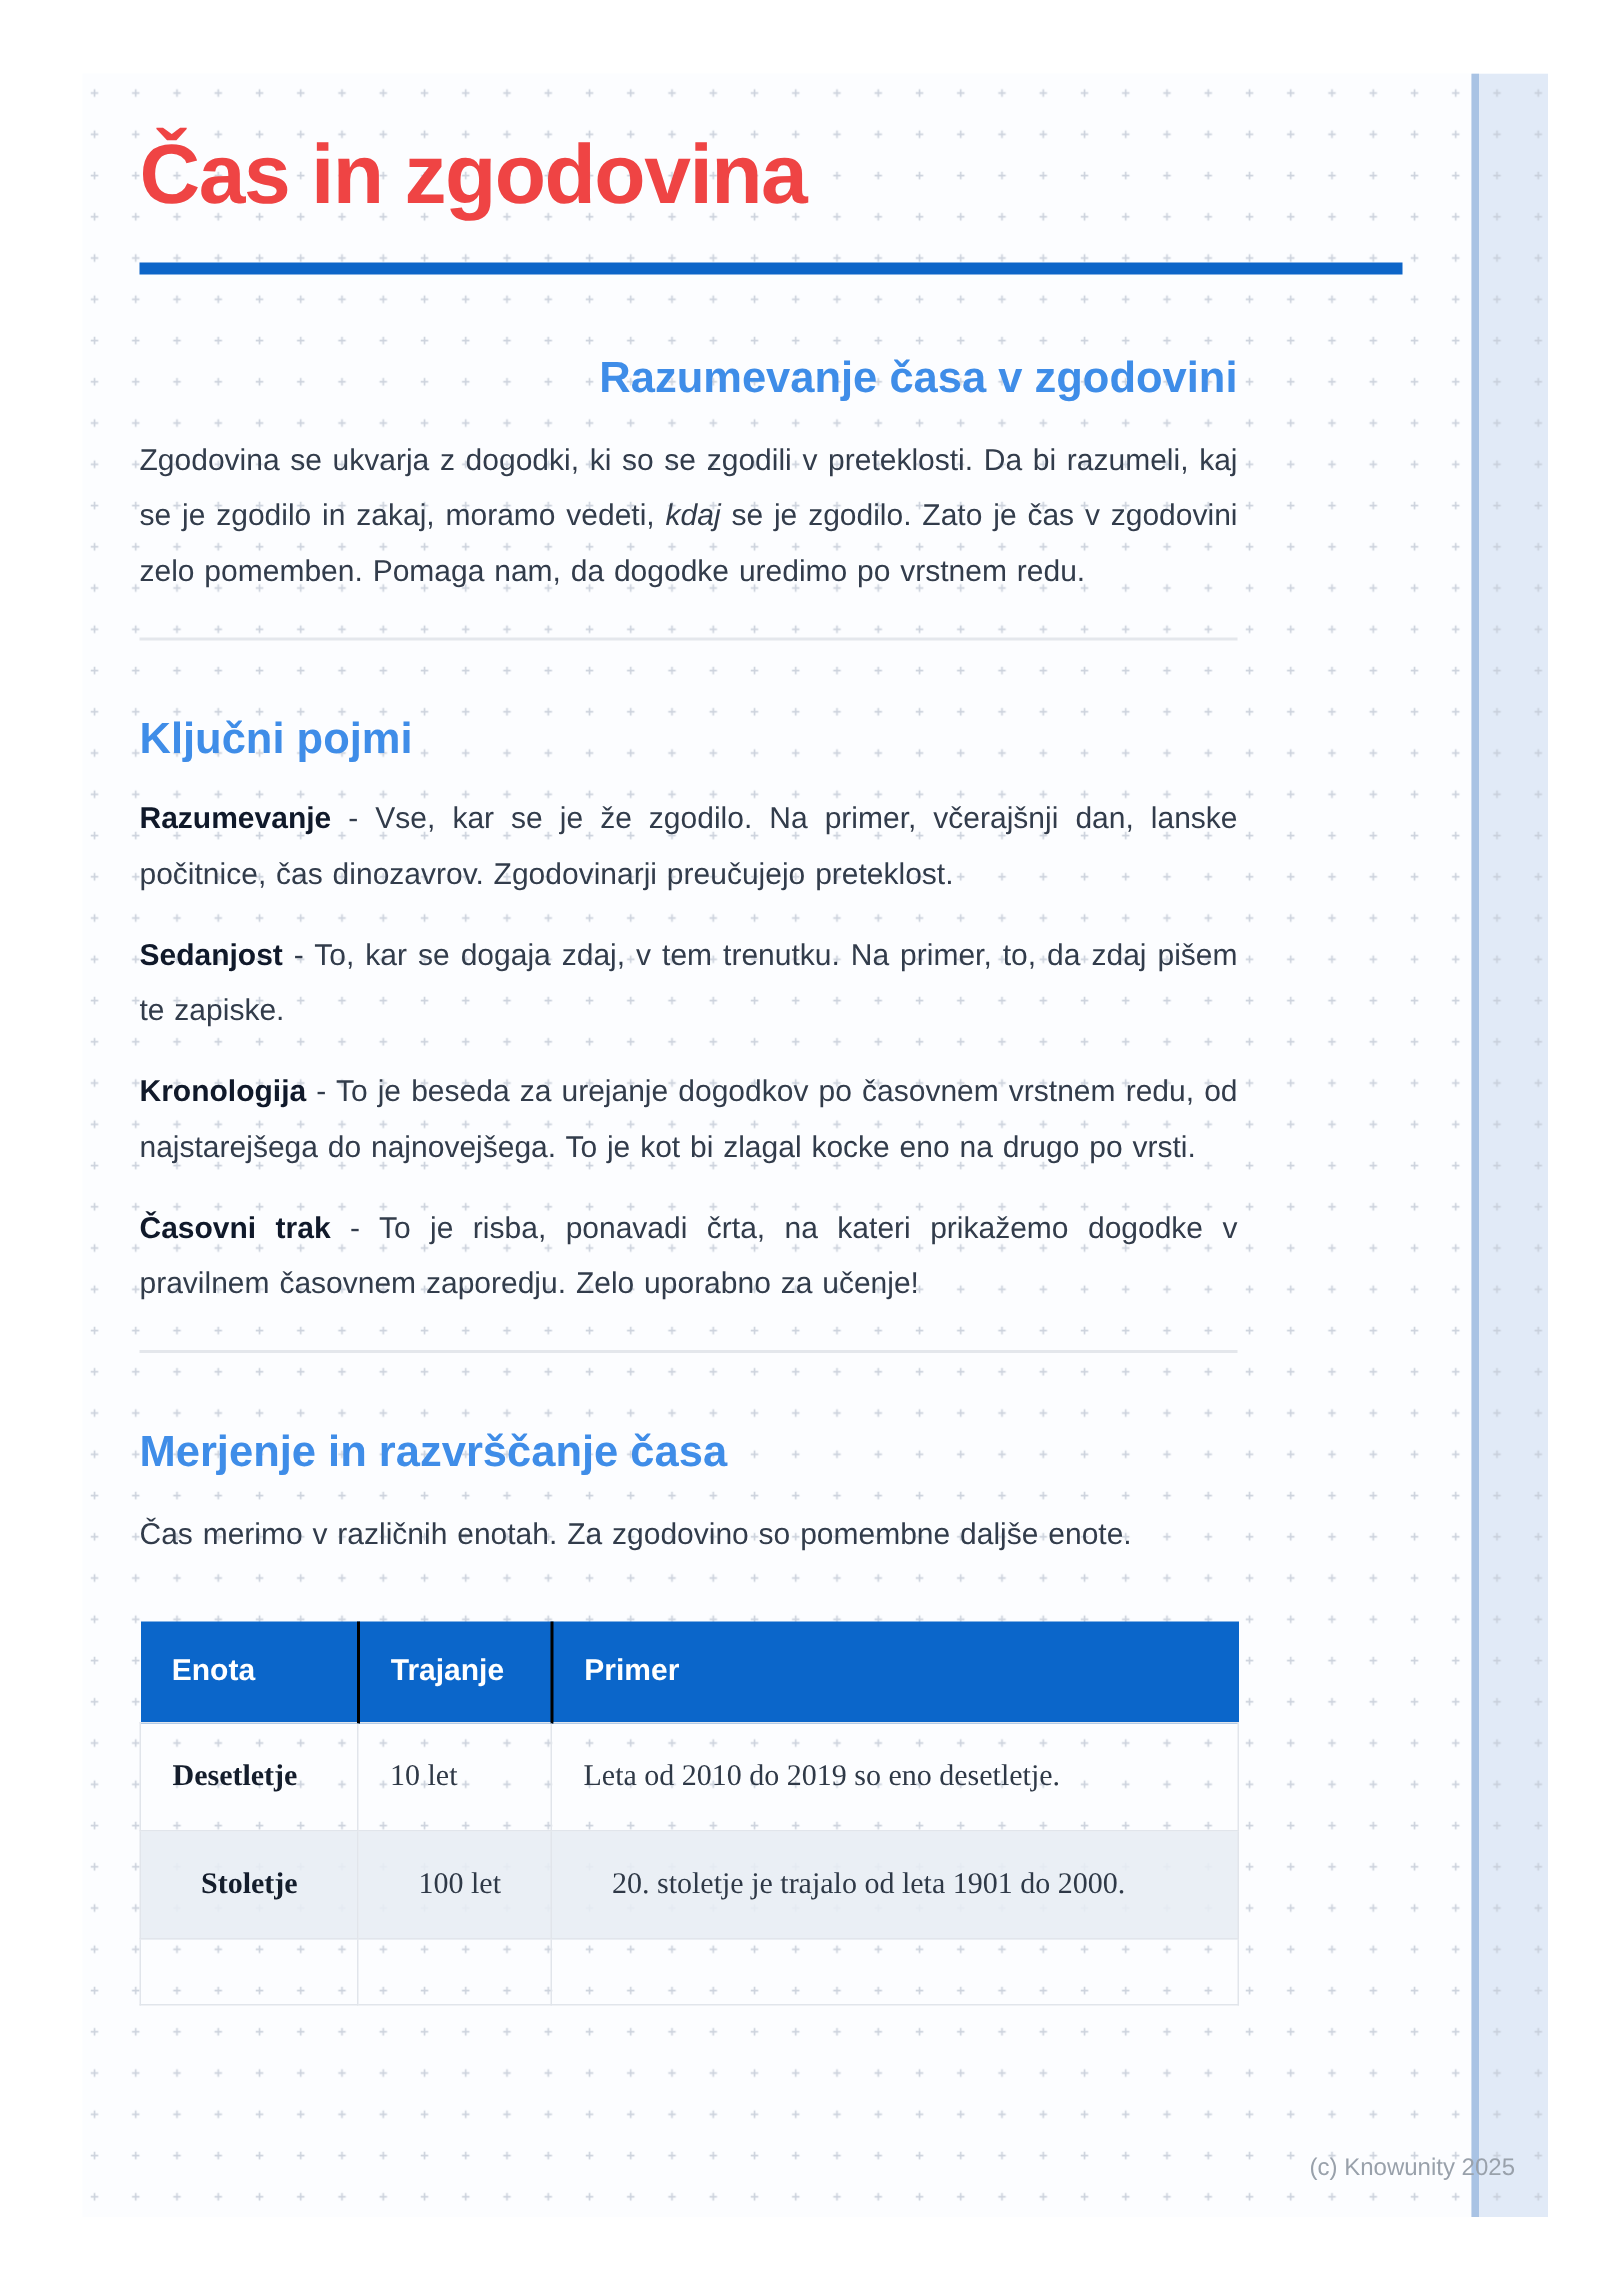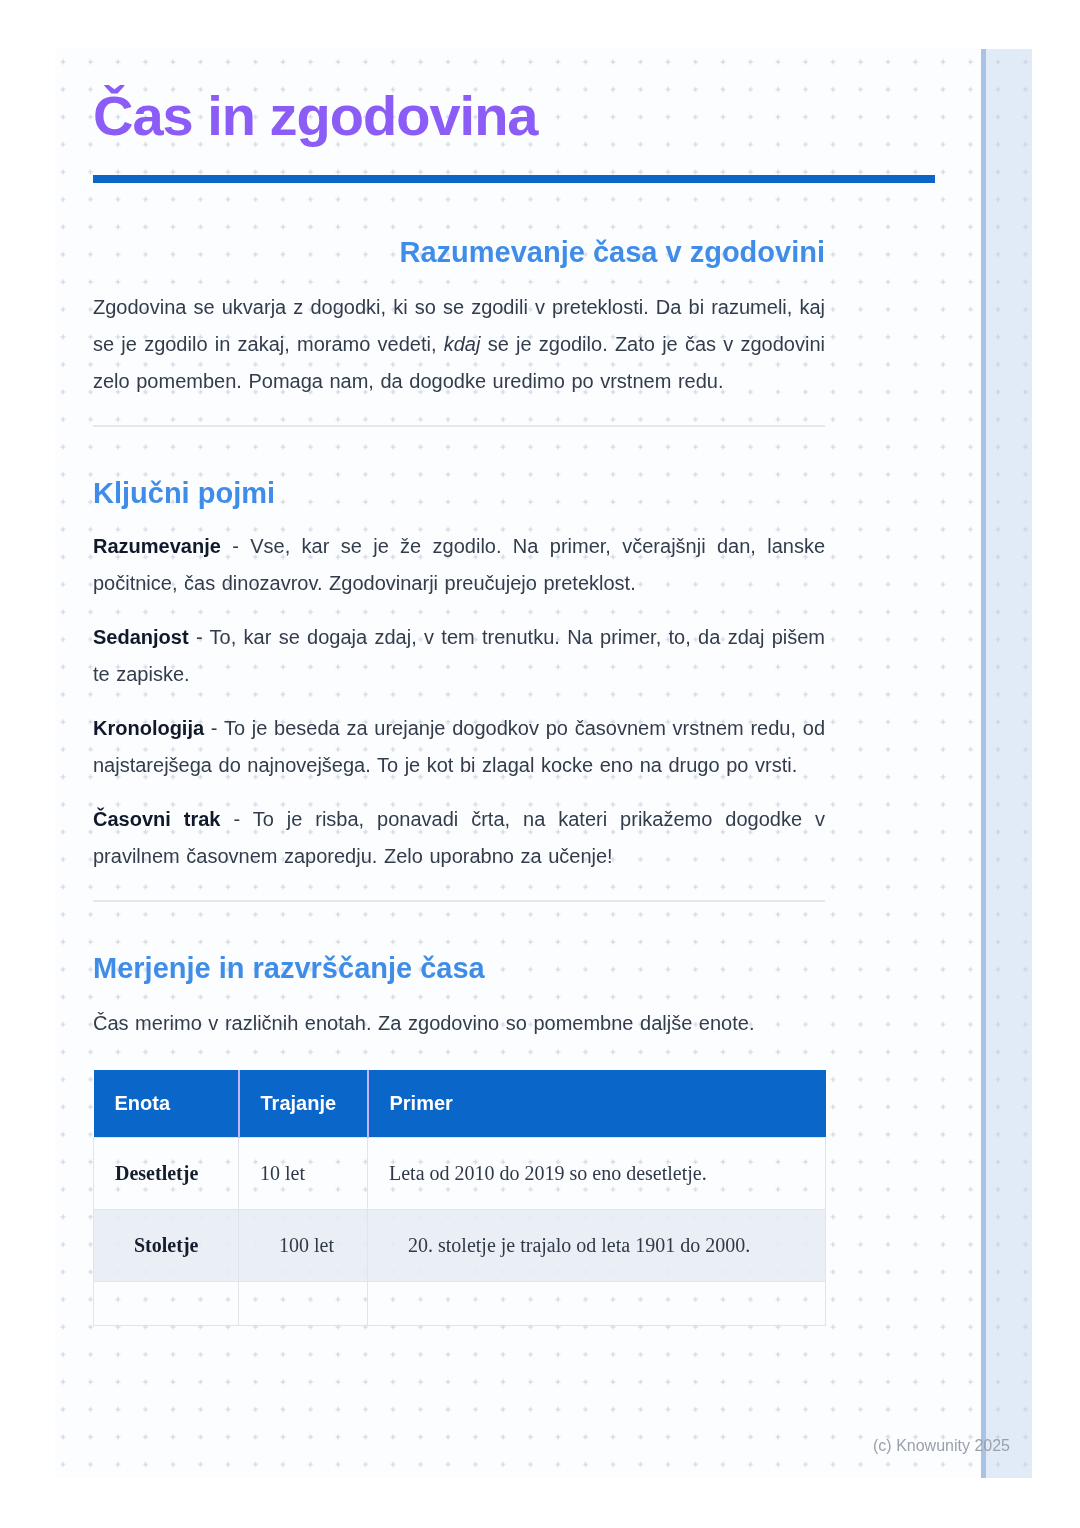--- a/index.html
+++ b/index.html
@@ -32,21 +32,21 @@
     position: relative; z-index: 1;
     margin-left: 38px;
     width: 732px;
   }
 
   .doc-title {
     margin: 36px 0 0 0;
     font-size: 56px; line-height: 62px;
     letter-spacing: -1px;
     font-weight: bold;
-    color: #8b5cf6;
+    color: #ef4444;
   }
 
   .title-rule {
     width: 842px; height: 8px;
     margin-top: 28px;
     background: #0d65c8;
   }
 
   .section-heading {
     margin: 48px 0 0 0;
@@ -66,33 +66,33 @@
 
   .def { margin-top: 17px; }
   .term { font-weight: bold; color: #10192a; }
 
   .divider {
     height: 2px; background: #e4e7ec;
     margin-top: 25px;
   }
 
   table.units {
-    margin-top: 28px;
+    margin-top: 39px;
     width: 732px;
     border-collapse: collapse;
     table-layout: fixed;
   }
   table.units th {
     background: #0b66ca;
     color: #ffffff;
     font-size: 20px; font-weight: bold;
     text-align: left;
     padding: 22px 10px 22px 21px;
   }
-  table.units th + th { border-left: 2px solid #c4b5fd; }
+  table.units th + th { border-left: 2px solid #000000; }
   table.units td {
     font-size: 20px;
     color: #2f3947;
     padding: 24px 10px 24px 21px;
     border: 1px solid #e1e5eb;
     background: transparent;
     font-family: Liberation Serif, serif;
   }
   table.units tr.alt td { background: rgba(231, 237, 244, 0.88); padding-left: 40px; }
   table.units td.unit-cell { font-weight: bold; color: #141d2c; }

